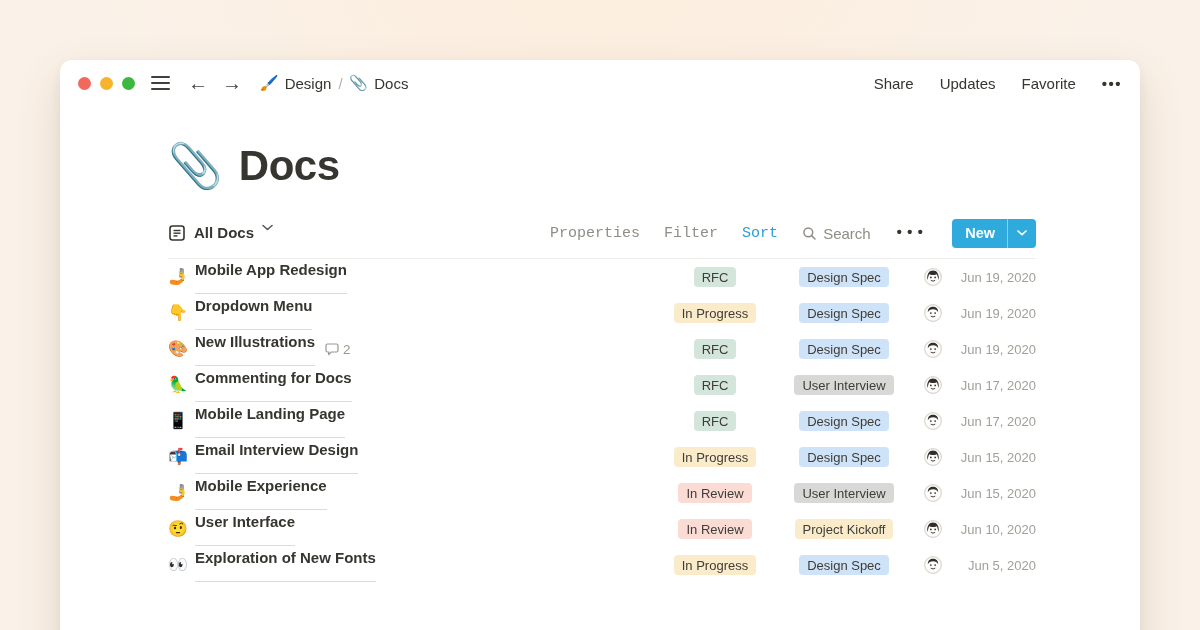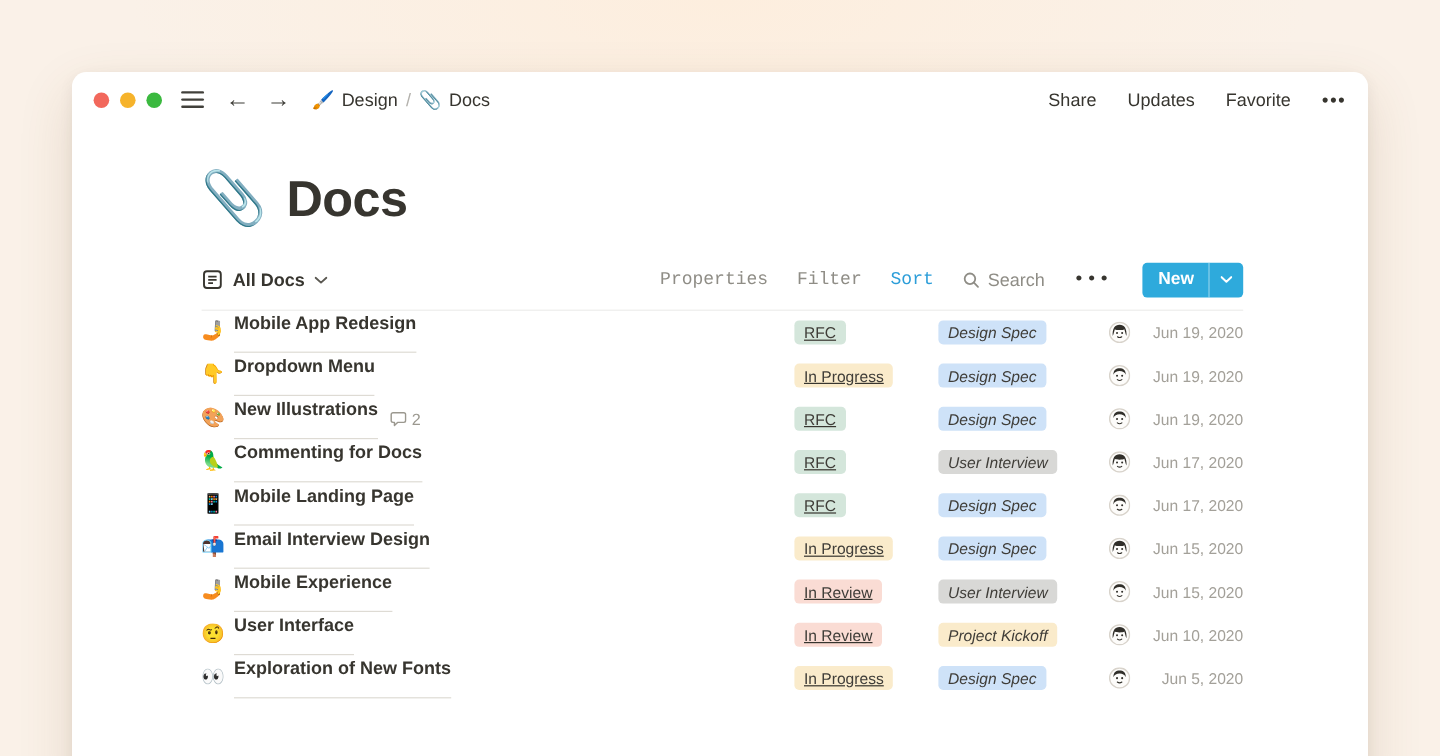--- a/index.html
+++ b/index.html
@@ -31,41 +31,41 @@
   .top-actions span { cursor:pointer; }
   .dots { letter-spacing:1.5px; font-weight:700; color:#37352f; }
   
   .content { padding:0 104px 0 108px; }
   .title-row { display:flex; align-items:center; gap:16px; margin-top:36px; }
   .page-emoji { font-size:44px; line-height:1; }
   .page-title { font-size:42px; font-weight:700; letter-spacing:-.5px; }
   .page-sub { margin-top:15px; font-size:16px; color:#37352f; }
   
   .toolbar { display:flex; align-items:center; margin-top:27px; height:32px; }
-  .view-switcher { display:flex; align-items:center; gap:8px; cursor:pointer; }
+  .view-switcher { display:flex; gap:8px; cursor:pointer; }
   .view-label { font-size:15px; font-weight:700; }
   .chev { display:inline-block; }
   .tb-right { margin-left:auto; display:flex; align-items:center; gap:24px; font-size:15px; color:#8f8d86; }
   .tb-item { cursor:pointer;font-family:Liberation Mono, monospace; }
   .tb-sort { color:var(--accent-link); }
   .tb-search { display:flex; align-items:center; gap:6px; cursor:pointer; }
   .new-btn { display:flex; align-items:center; height:29px; background:var(--accent); border-radius:4px;
              color:#fff; font-size:14.5px; font-weight:700; overflow:hidden; cursor:pointer; margin-left:2px; }
   .new-label { padding:0 12px 0 13px;text-align:right; }
   .new-divider { width:1px; align-self:stretch; background:rgba(255,255,255,.45); }
   .new-caret { padding:0 9px; display:flex; align-items:center; }
   .divider { margin-top:9px; border-bottom:1px solid #ededeb; }
   
   .row { display:flex; align-items:center; height:36px; cursor:pointer; }
   .row-icon { width:27px; font-size:16px; line-height:1; flex:none; }
   .row-title { font-size:15px; font-weight:600; border-bottom:1px solid #dedbd4; padding-bottom:15px; white-space:nowrap; }
   .comment-badge { display:flex; align-items:center; gap:4px; margin-left:10px; color:#9b988f; font-size:13.5px; }
   .spacer { flex:1; }
-  .col-status { width:106px; display:flex; justify-content:flex-start; flex:none;text-decoration:underline; }
-  .col-tag { width:124px; display:flex; justify-content:flex-start; margin-left:14px; flex:none;font-style:italic; }
+  .col-status { width:106px; display:flex; justify-content:center; flex:none; }
+  .col-tag { width:124px; display:flex; justify-content:center; margin-left:14px; flex:none; }
   .pill { font-size:13px; color:#3f3d38; padding:2.5px 8px; border-radius:4px; white-space:nowrap; }
   .avatar { width:18px; height:18px; margin-left:18px; flex:none; }
   .avatar svg { display:none; width:18px; height:18px; }
   .avatar.man svg.av-man { display:block; }
   .avatar.woman svg.av-woman { display:block; }
   .row-date { width:84px; margin-left:10px; text-align:right; font-size:13px; color:#a3a099; white-space:nowrap; flex:none; }
   svg.icon { display:block; }
 </style>
 </head>
 <body style="background: radial-gradient(700px 260px at 50% 0%, rgb(253, 238, 222) 0%, rgb(250, 241, 232) 70%);">

